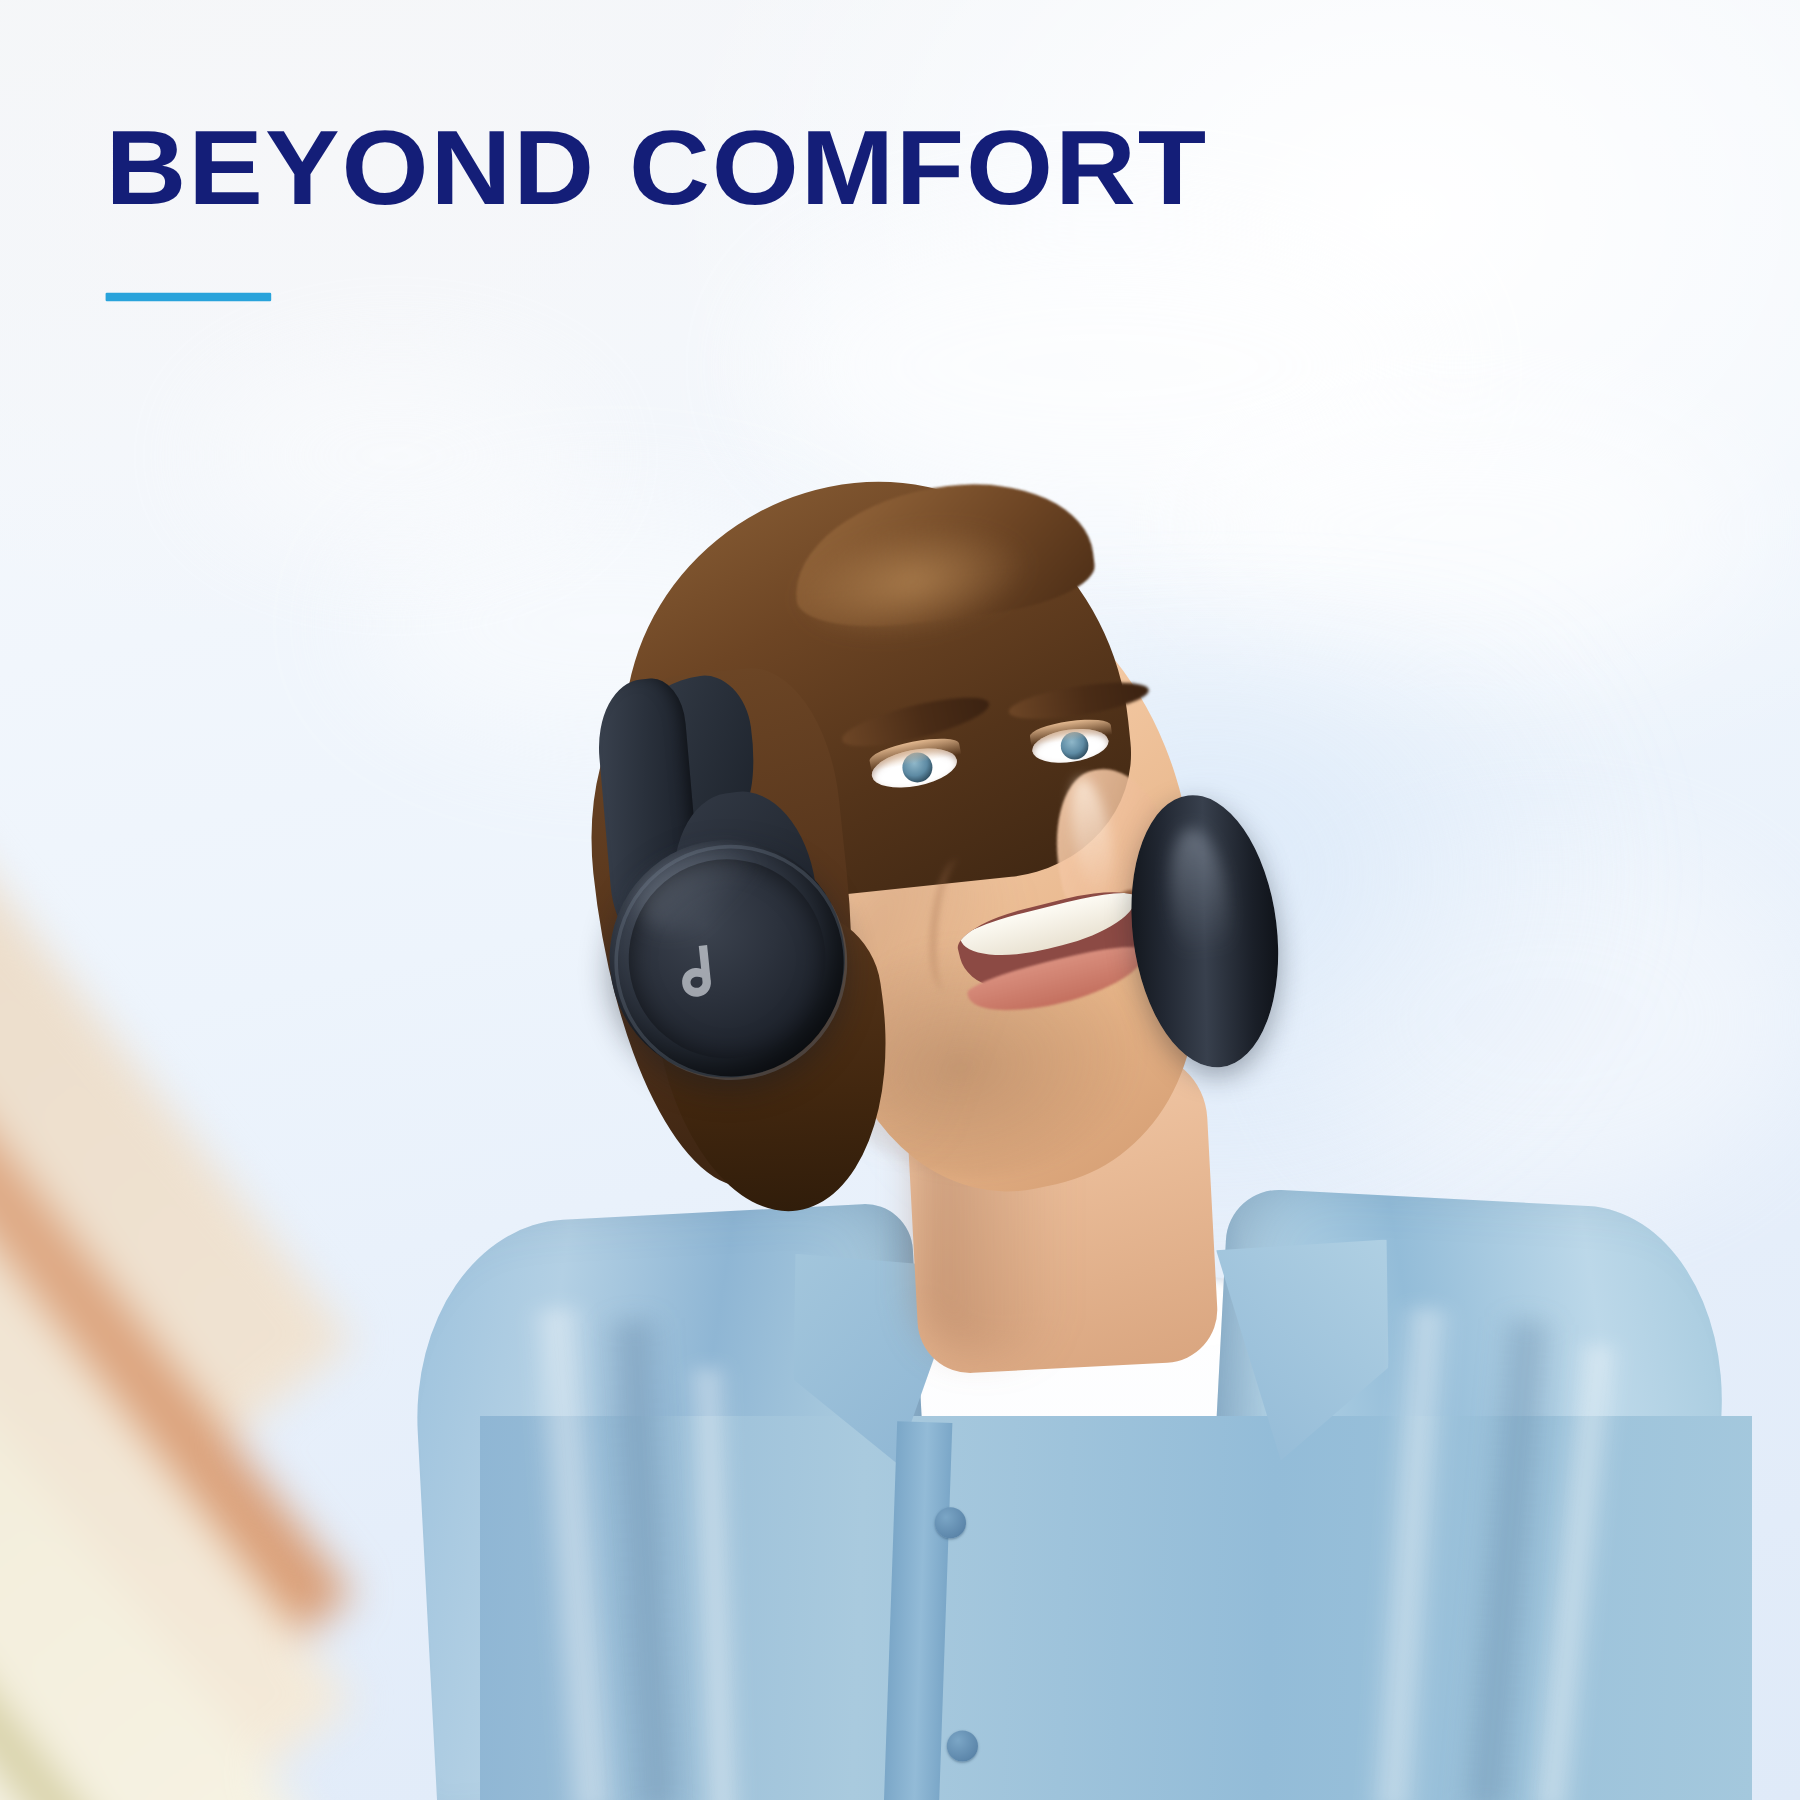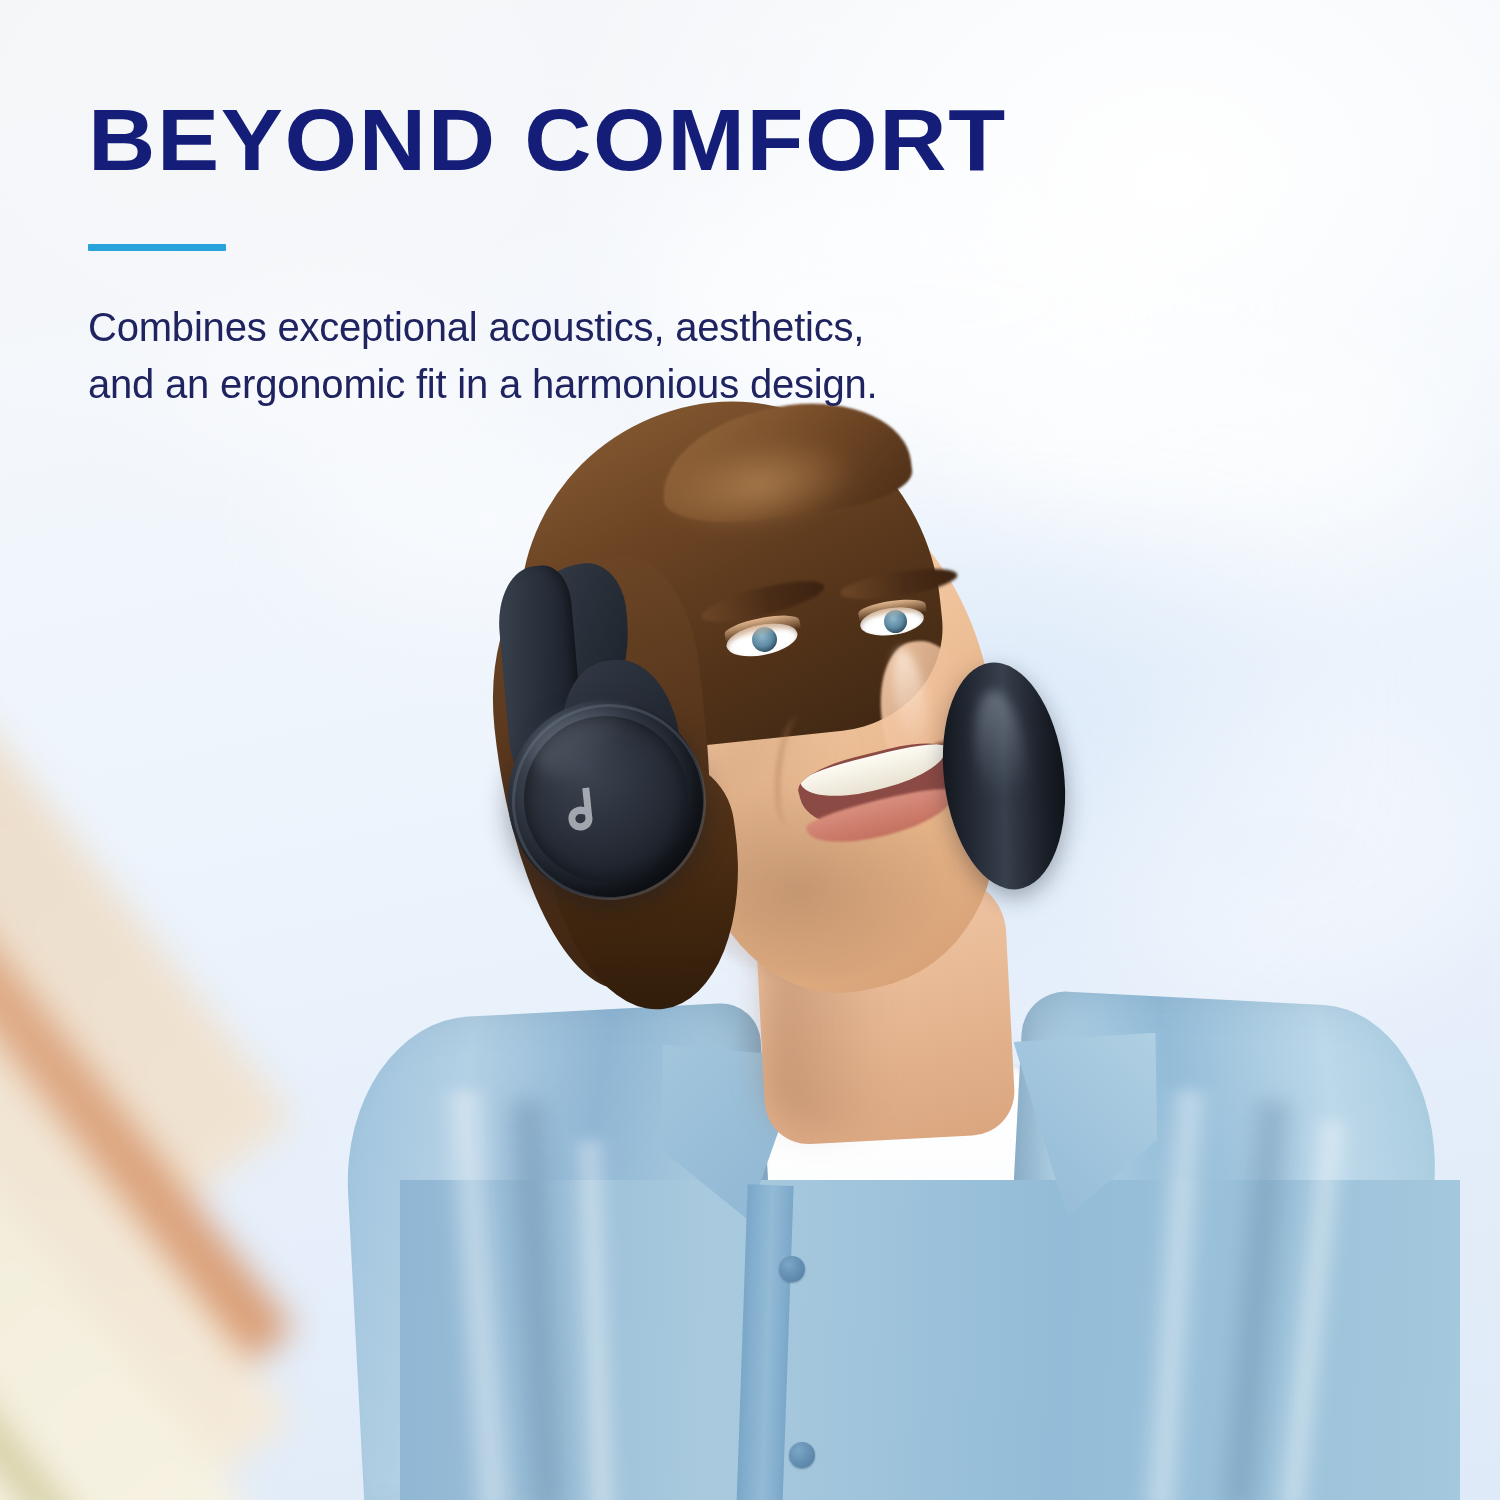--- a/index.html
+++ b/index.html
@@ -547,17 +547,15 @@
         <path d="M30 4 C30 4 30 30 30 34 C30 41 25 46 18 46 C11 46 6 41 6 34 C6 27 11 22 18 22 C21 22 23.5 23 25.5 24.8 L25.5 33 C24 30.8 21.3 29.4 18 29.4 C15.2 29.4 13 31.4 13 34 C13 36.6 15.2 38.6 18 38.6 C20.8 38.6 23 36.6 23 34 L23 4 Z" fill="#e8ecf2"></path>
       </svg>
     </div>
     <div class="hp-cup-r"></div>
     <div class="hp-cup-r-hl"></div>
   </div>
 
   <div class="copy">
     <h1 class="headline">BEYOND COMFORT</h1>
     <div class="accent-bar"></div>
-    <p class="subhead">Combines exceptional acoustics, aesthetics,
-and an ergonomic fit in a harmonious design.</p>
   </div>
 
 </div>
 
 </body></html>

